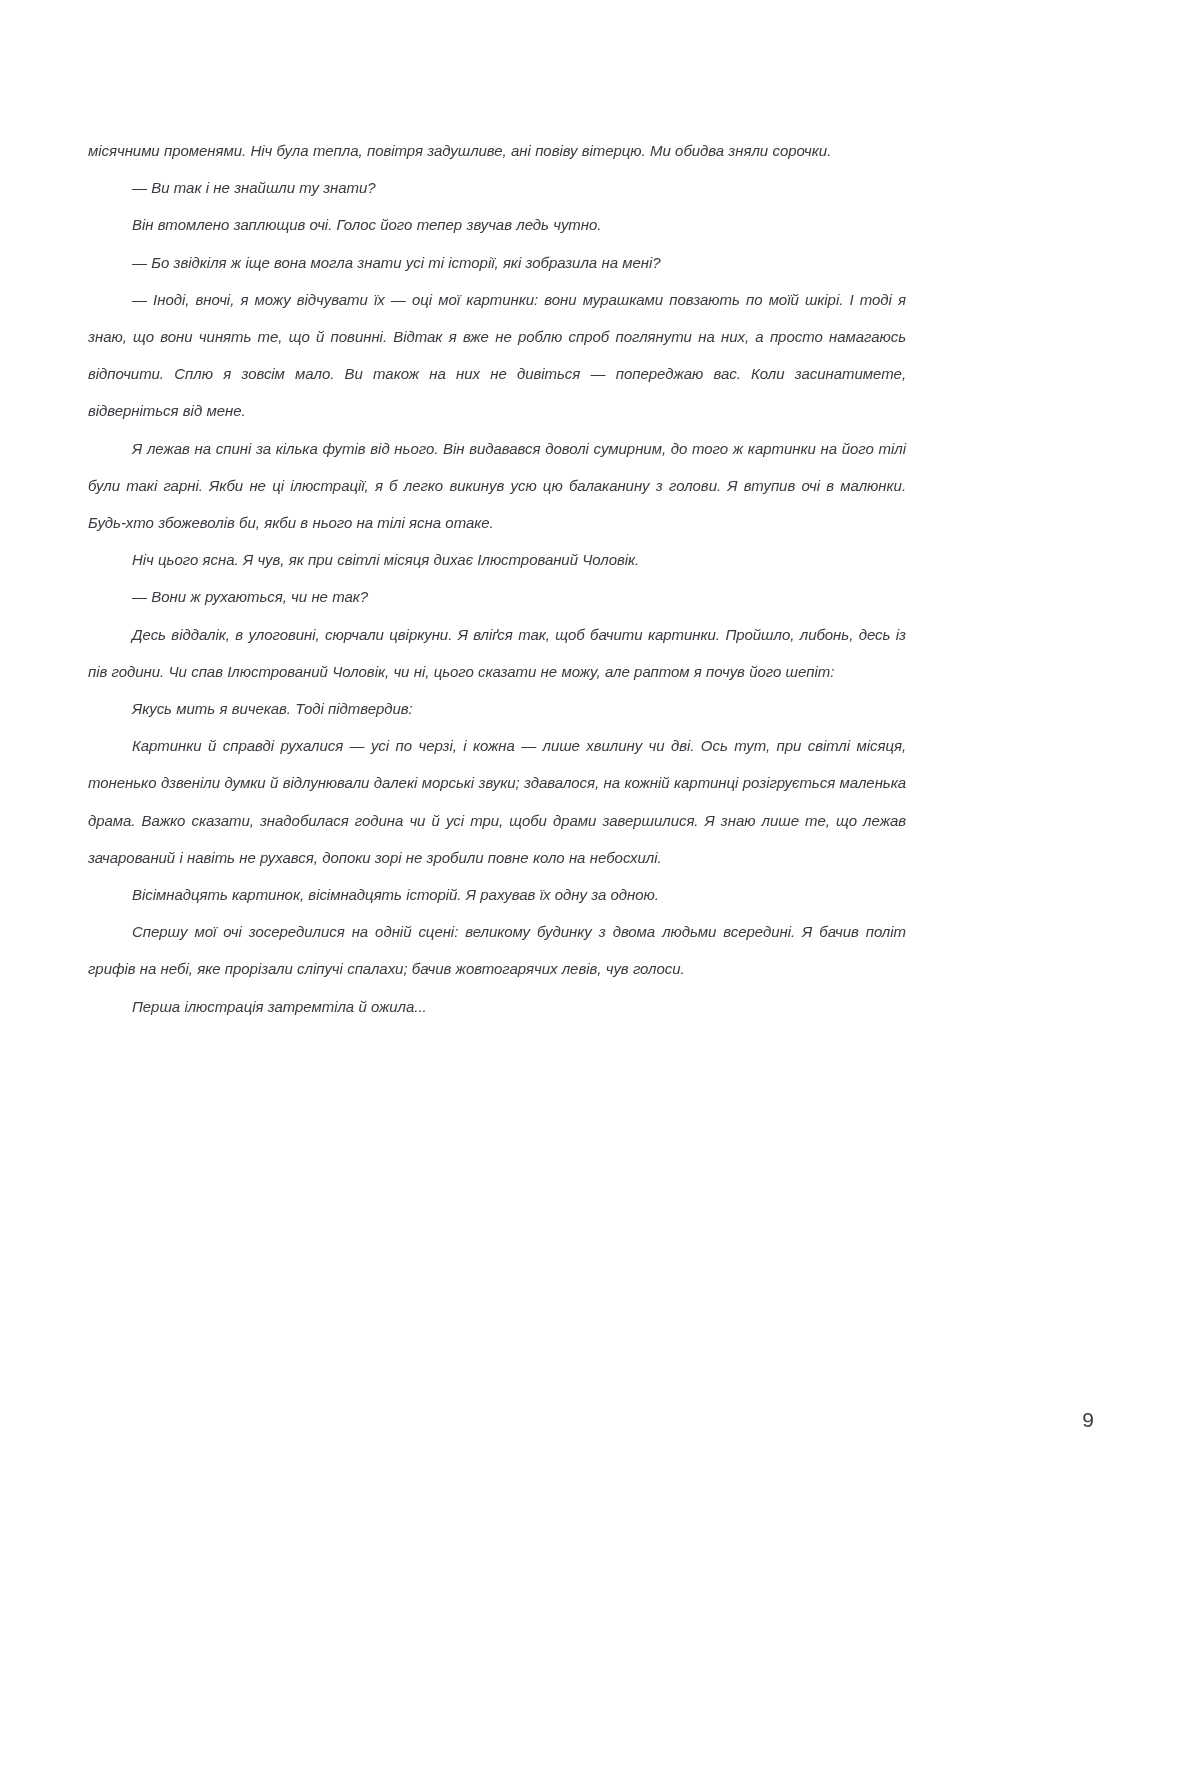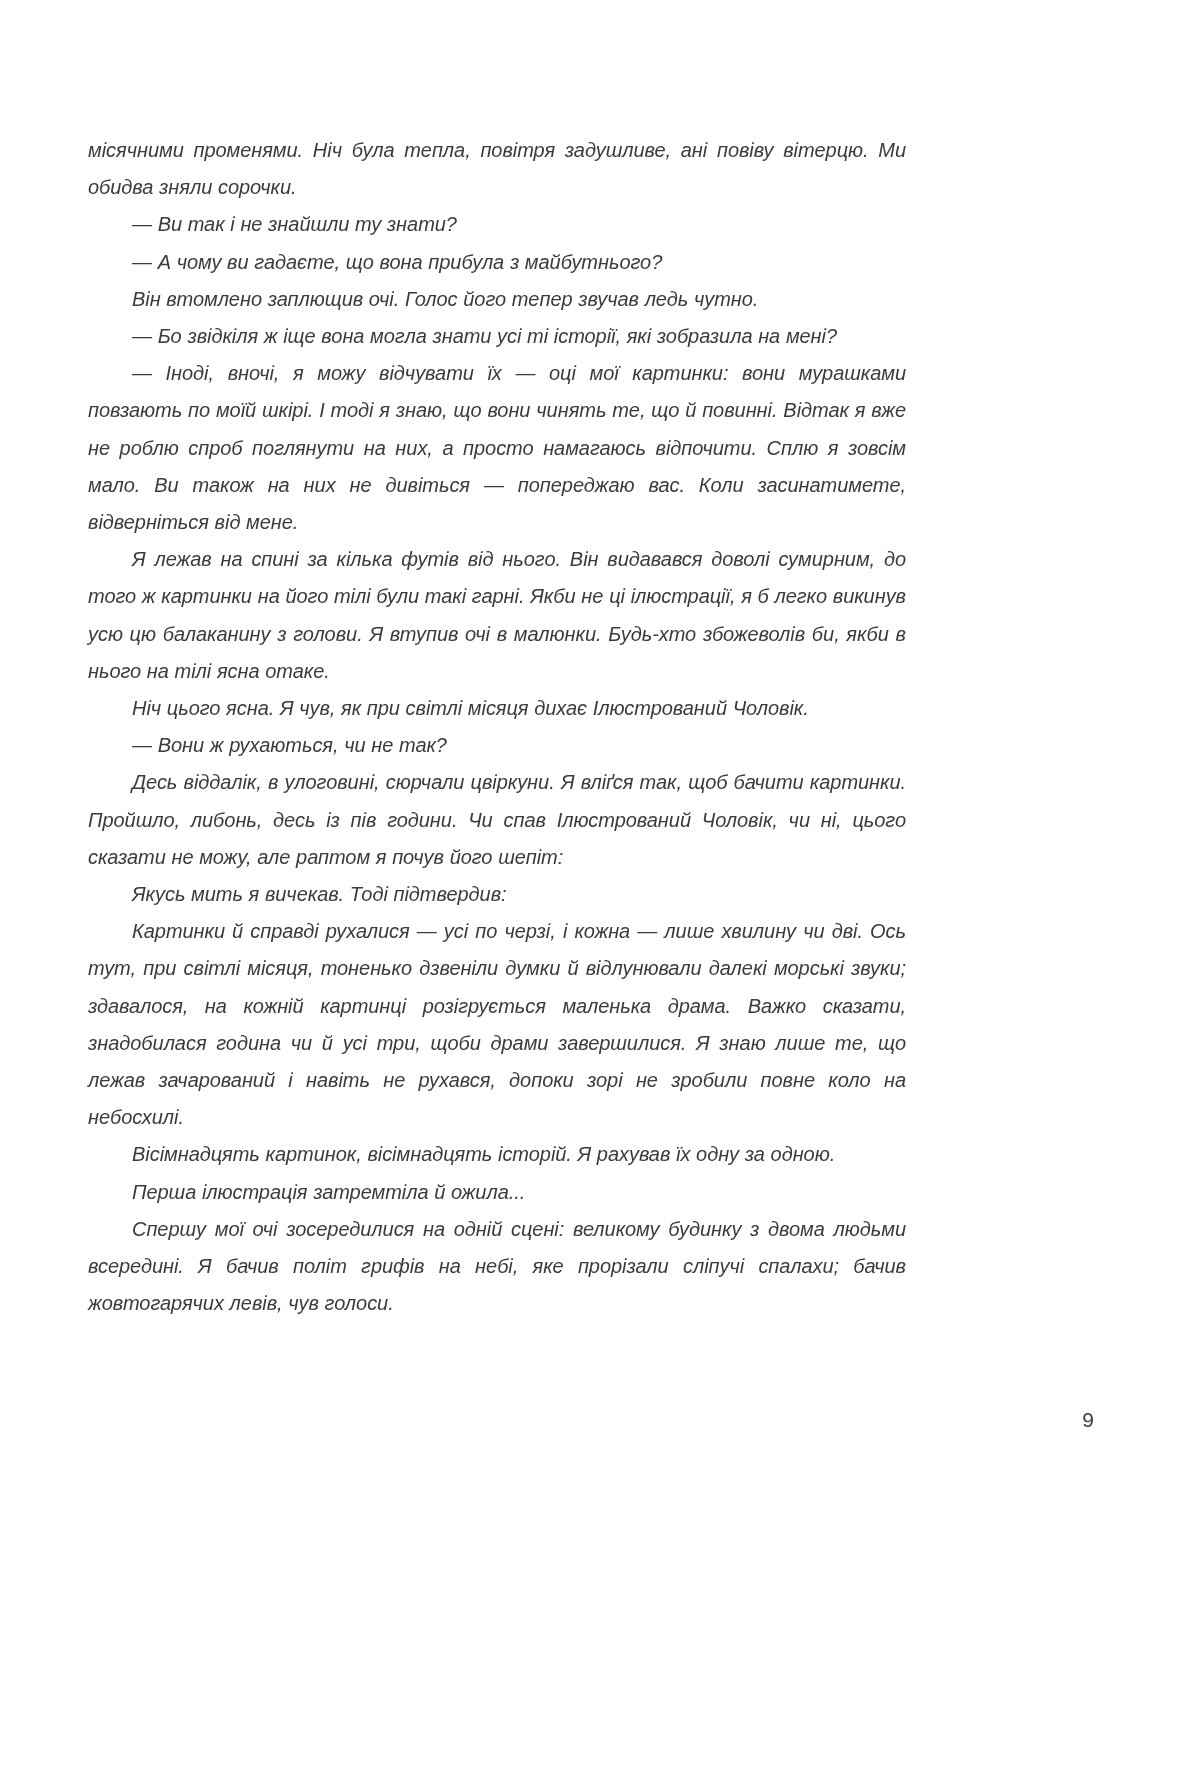--- a/index.html
+++ b/index.html
@@ -21,21 +21,21 @@
   }
   .text-column {
     position: absolute;
     left: 88px;
     top: 132px;
     width: 818px;
   }
   .para {
     margin: 0;
     font-style: italic;
-    font-size: 20px;
+    font-size: 15px;
     line-height: 37.2px;
     color: #3a3a40;
     text-align: justify;
     text-justify: inter-word;
     letter-spacing: -0.05px;
     word-spacing: 0.2px;
     hyphens: manual;
   }
   .para.indent {
     text-indent: 44px;
@@ -55,30 +55,29 @@
   }
 </style>
 </head>
 <body>
 
 <div class="page">
 
   <div class="text-column">
     <p class="para cont">місячними променями. Ніч була тепла, повітря задушливе, ані повіву вітерцю. Ми обидва зняли сорочки.</p>
     <p class="para indent">— Ви так і не знайшли ту знати?</p>
-    <p class="para indent">— А чому ви гадаєте, що вона прибула з майбутнього?</p>
     <p class="para indent">Він втомлено заплющив очі. Голос його тепер звучав ледь чутно.</p>
     <p class="para indent">— Бо звідкіля ж іще вона могла знати усі ті історії, які зобразила на мені?</p>
     <p class="para indent">— Іноді, вночі, я можу відчувати їх — оці мої картинки: вони мурашками повзають по моїй шкірі. І тоді я знаю, що вони чинять те, що й повинні. Відтак я вже не роблю спроб поглянути на них, а просто намагаюсь відпочити. Сплю я зовсім мало. Ви також на них не дивіться — попереджаю вас. Коли засинатимете, відверніться від мене.</p>
     <p class="para indent">Я лежав на спині за кілька футів від нього. Він видавався доволі сумирним, до того ж картинки на його тілі були такі гарні. Якби не ці ілюстрації, я б легко викинув усю цю балаканину з голови. Я втупив очі в малюнки. Будь-хто збожеволів би, якби в нього на тілі ясна отаке.</p>
     <p class="para indent">Ніч цього ясна. Я чув, як при світлі місяця дихає Ілюстрований Чоловік.</p>
     <p class="para indent">— Вони ж рухаються, чи не так?</p>
     <p class="para indent">Десь віддалік, в улоговині, сюрчали цвіркуни. Я вліґся так, щоб бачити картинки. Пройшло, либонь, десь із пів години. Чи спав Ілюстрований Чоловік, чи ні, цього сказати не можу, але раптом я почув його шепіт:</p>
     <p class="para indent">Якусь мить я вичекав. Тоді підтвердив:</p>
     <p class="para indent">Картинки й справді рухалися — усі по черзі, і кожна — лише хвилину чи дві. Ось тут, при світлі місяця, тоненько дзвеніли думки й відлунювали далекі морські звуки; здавалося, на кожній картинці розігрується маленька драма. Важко сказати, знадобилася година чи й усі три, щоби драми завершилися. Я знаю лише те, що лежав зачарований і навіть не рухався, допоки зорі не зробили повне коло на небосхилі.</p>
     <p class="para indent">Вісімнадцять картинок, вісімнадцять історій. Я рахував їх одну за одною.</p>
+    <p class="para indent">Спершу мої очі зосередилися на одній сцені: великому будинку з двома людьми всередині. Я бачив політ грифів на небі, яке прорізали сліпучі спалахи; бачив жовтогарячих левів, чув голоси.</p>
     <p class="para indent">Перша ілюстрація затремтіла й ожила...</p>
-    <p class="para indent">Спершу мої очі зосередилися на одній сцені: великому будинку з двома людьми всередині. Я бачив політ грифів на небі, яке прорізали сліпучі спалахи; бачив жовтогарячих левів, чув голоси.</p>
   </div>
 
   <div class="page-number">9</div>
 
 </div>
 
 </body></html>

